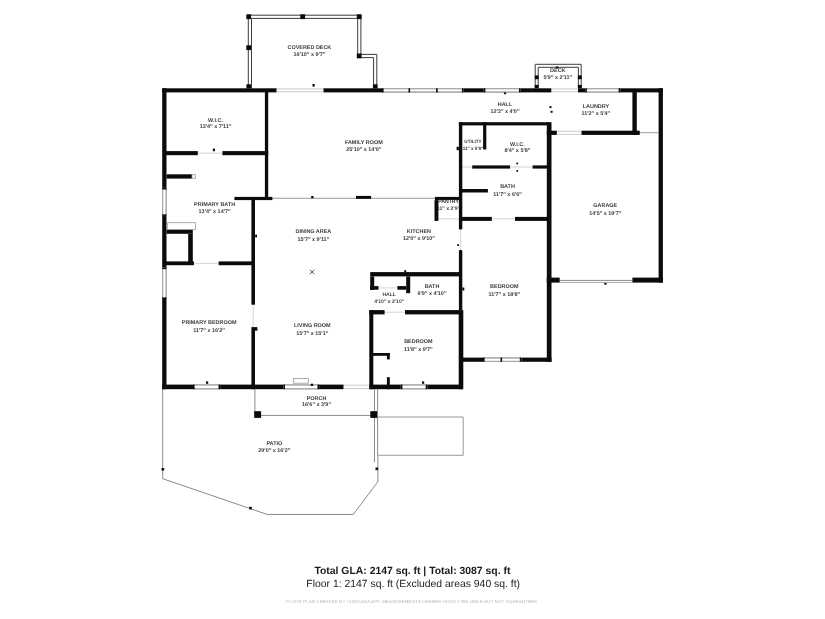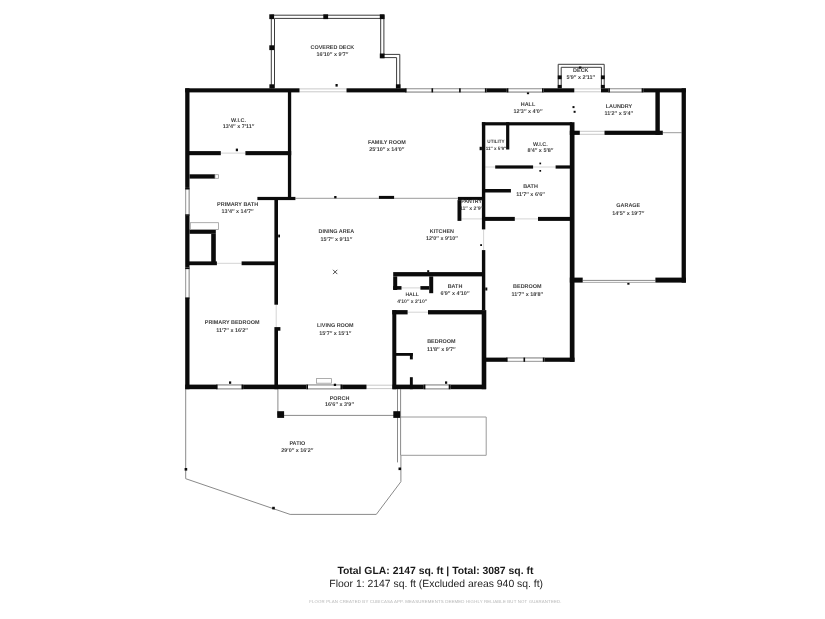--- a/index.html
+++ b/index.html
@@ -1,16 +1,16 @@
 <!DOCTYPE html>
 <html><head>
 <meta charset="utf-8">
 <style>
 html,body{margin:0;padding:0;background:#ffffff;}
-.wrap{width:681px;height:619px;padding-left:23px;}
+.wrap{width:681px;height:619px;}
 svg{display:block;}
 </style>
 </head>
 <body>
 <div class="wrap">
 <svg width="825" height="619" viewBox="0 0 825 619" font-family="Liberation Sans, sans-serif" text-rendering="geometricPrecision">
 <rect width="825" height="619" fill="#ffffff"></rect>
 <polyline points="248.3,88.3 248.3,15.2 360.9,15.2 360.9,54.4 376.8,54.4 376.8,88.3" fill="none" stroke="#3c3c3c" stroke-width="1.0"></polyline>
 <polyline points="251.5,88.3 251.5,18.4 357.7,18.4 357.7,57.6 373.6,57.6 373.6,88.3" fill="none" stroke="#3c3c3c" stroke-width="1.0"></polyline>
 <polyline points="535.2,88.3 535.2,64.3 581.2,64.3 581.2,88.3" fill="none" stroke="#3c3c3c" stroke-width="1.0"></polyline>

